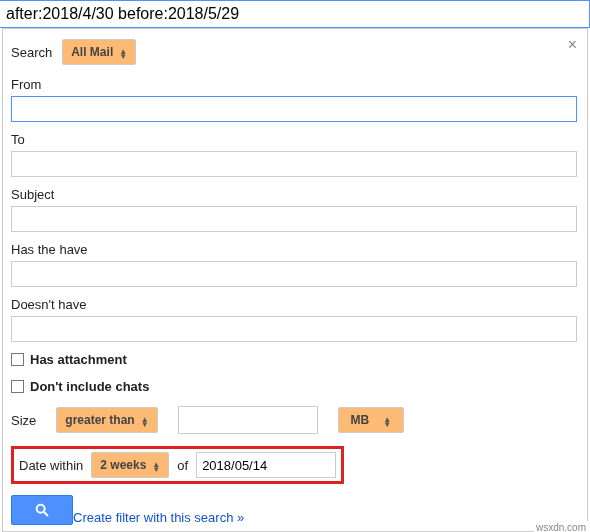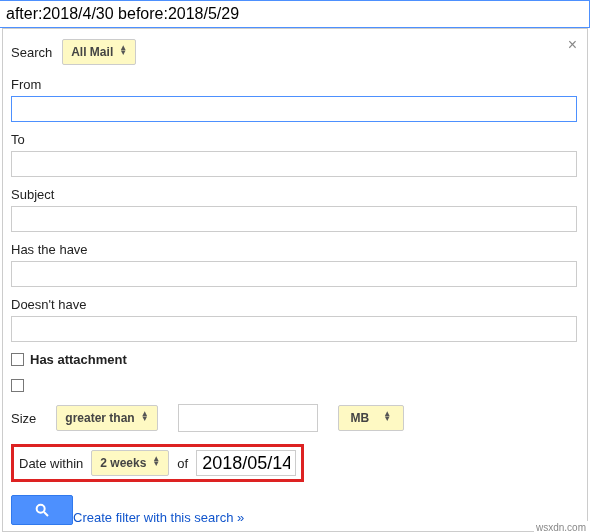--- a/index.html
+++ b/index.html
@@ -48,22 +48,22 @@
     margin-bottom: 10px;
   }
   .row.search-row { margin-bottom: 12px; }
   .label {
     color: #222;
     font-size: 13px;
   }
   .search-label { margin-right: 10px; }
   .select-box {
     display: inline-flex;
-    align-items: flex-start;
-    background: #fef9c3;
+    align-items: flex-end;
+    background: #fdba74;
     border: 1px solid #ccc;
     border-radius: 2px;
     padding: 5px 8px;
     font-weight: bold;
     font-size: 12px;
     color: #444;
     cursor: pointer;
   }
   .select-box .arrows {
     display: inline-flex;
@@ -115,25 +115,25 @@
   .date-row {
     display: flex;
     align-items: center;
     gap: 8px;
     border: 3px solid #d22;
     padding: 3px 5px;
     width: fit-content;
     margin-bottom: 8px;
   }
   .date-input {
-    width: 100px;
+    width: 140px;
     height: 26px;
     border: 1px solid #ccc;
     padding: 3px 5px;
-    font-size: 18px;
+    font-size: 13px;
   }
   .bottom-row {
     display: flex;
     align-items: flex-end;
     position: absolute;
     left: 8px;
     right: 10px;
     bottom: 6px;
   }
   .search-btn {
@@ -210,20 +210,21 @@
     <input class="text-input" type="text" value="" style="">
   </div>
 
   <div class="checkbox-row">
     <div class="checkbox"></div>
     <span>Has attachment</span>
   </div>
 
   <div class="checkbox-row">
     <div class="checkbox"></div>
+    <span>Don't include chats</span>
   </div>
 
   <div class="size-row">
     <span>Size</span>
     <div class="select-box">
       <span>greater than</span>
       <span class="arrows">
           <span>▲</span>
           <span>▼</span>
         </span>

